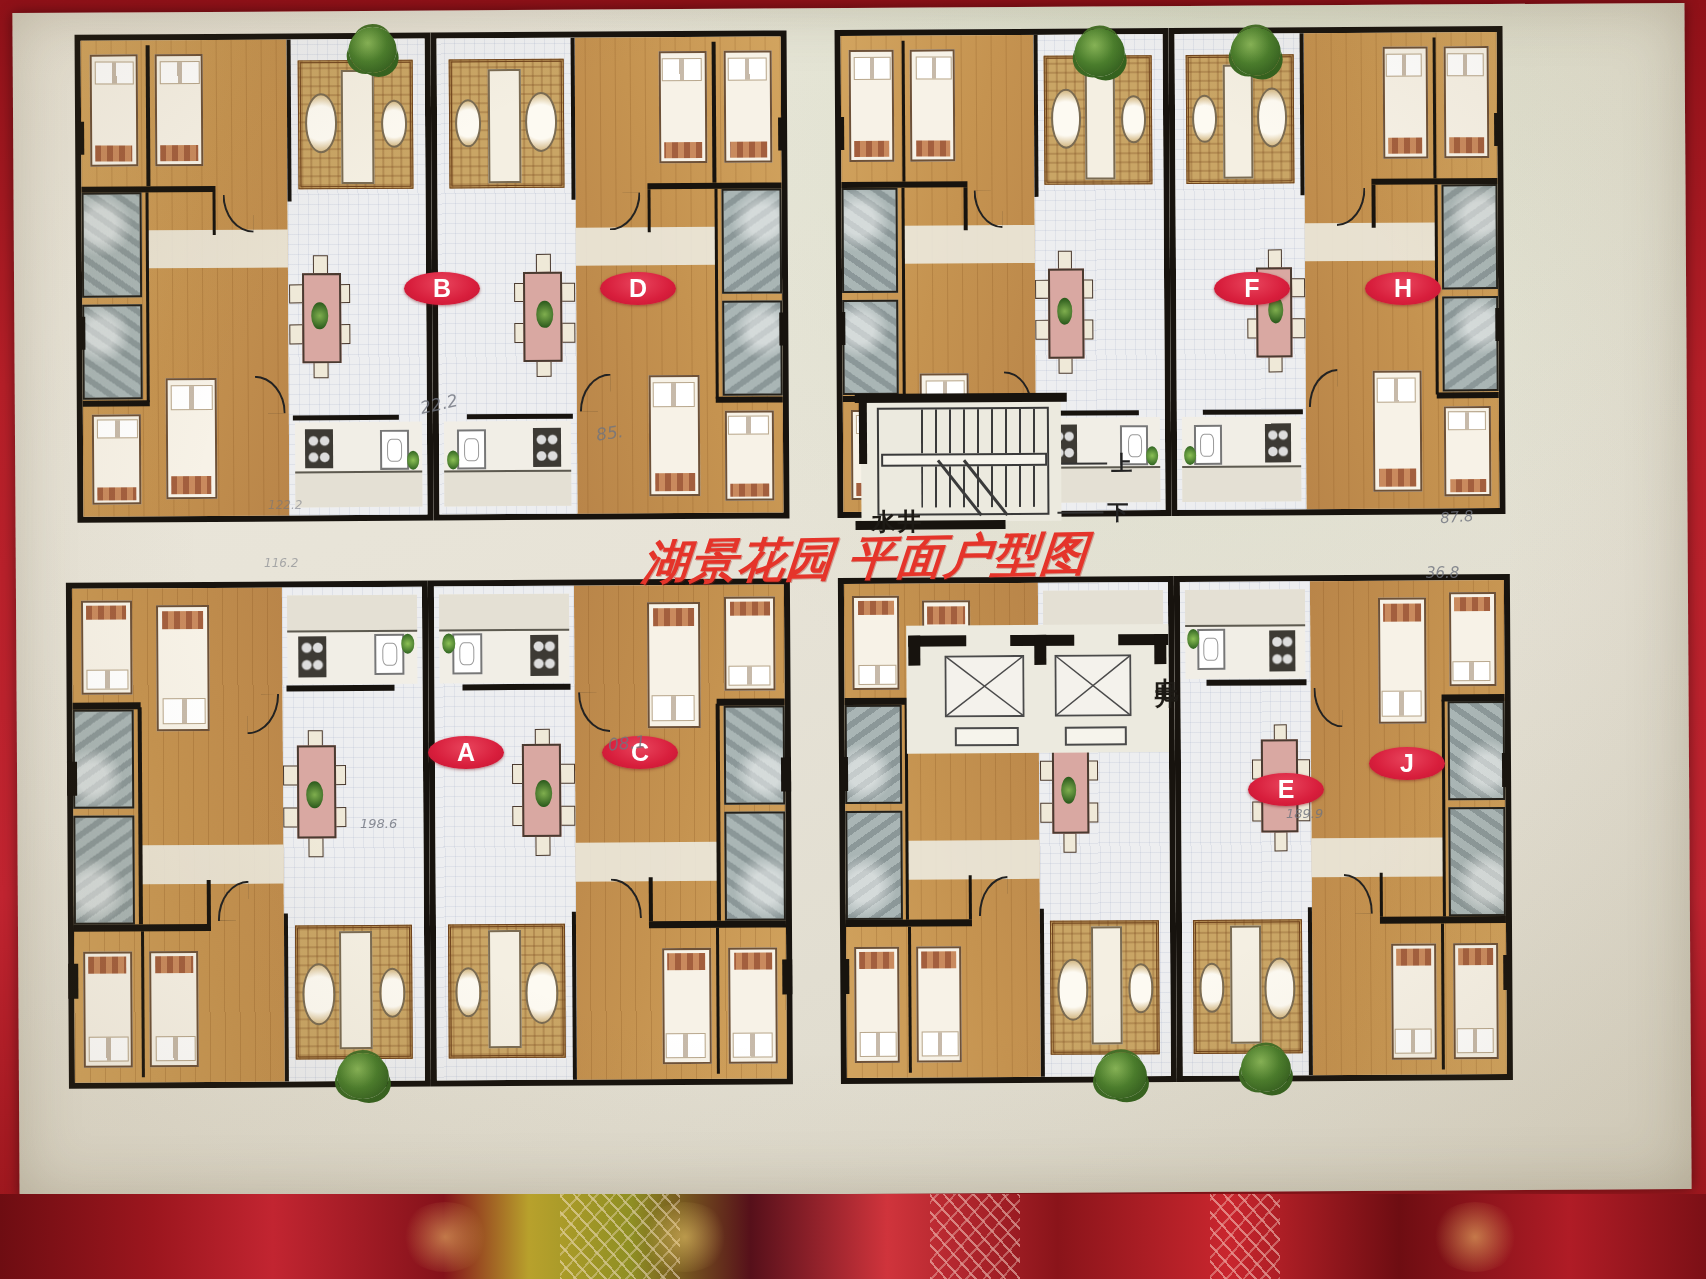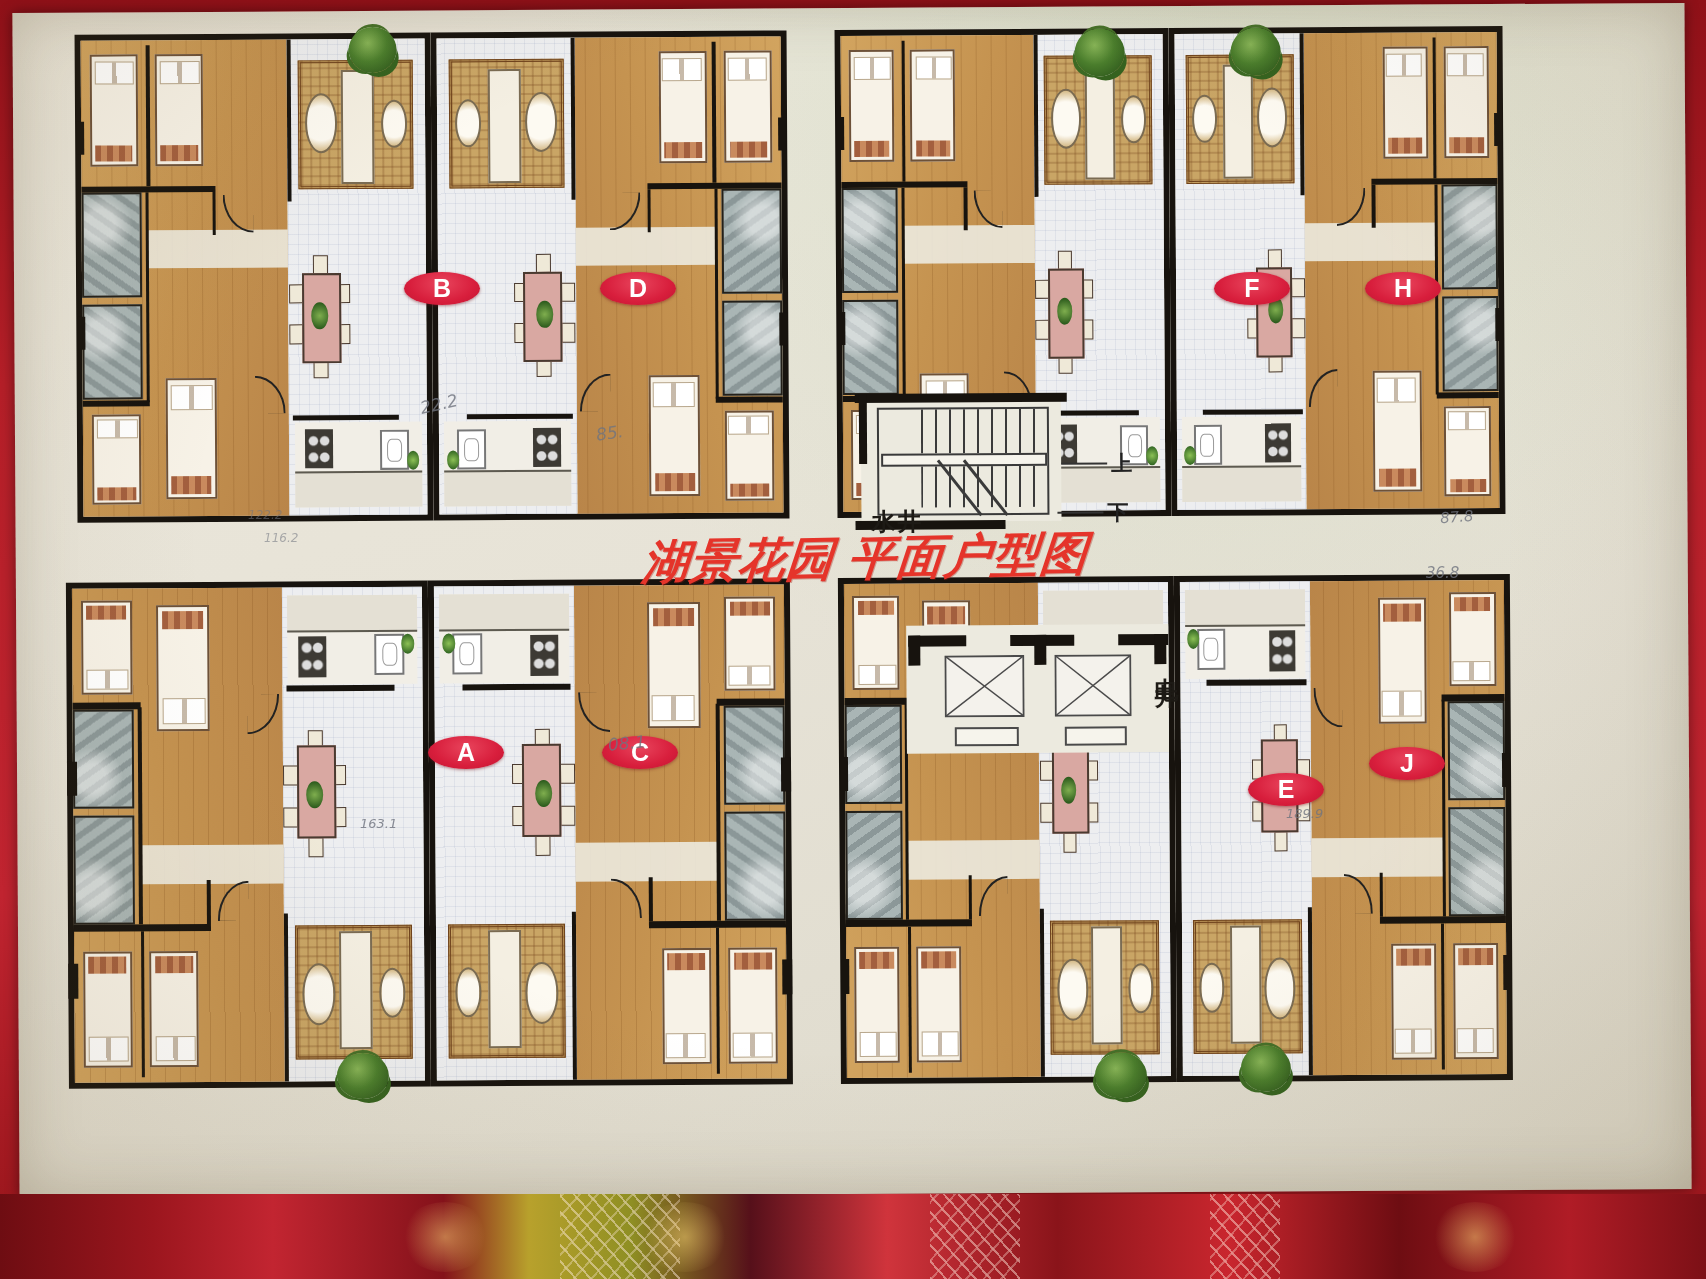--- a/index.html
+++ b/index.html
@@ -144,22 +144,22 @@
   
   .note{position:absolute;color:#70747f;font-style:italic;font-size:17px;opacity:.8;
     font-family:"DejaVu Sans",sans-serif;}
   .nB{left:420px;top:394px;transform:rotate(-13deg);}
   .nD{left:596px;top:423px;transform:rotate(-8deg);}
   .nC{left:608px;top:733px;transform:rotate(-5deg);}
   .nA{left:360px;top:816px;font-size:13px;}
   .nE{left:1286px;top:806px;font-size:13px;}
   .nH1{left:1440px;top:508px;font-size:15px;transform:rotate(-4deg);}
   .nH2{left:1426px;top:564px;font-size:15px;}
-  .nT1{left:248px;top:498px;font-size:12px;opacity:.55;margin-top:10px;}
-  .nT2{left:264px;top:531px;font-size:12px;opacity:.55;}
+  .nT1{left:268px;top:498px;font-size:12px;opacity:.55;}
+  .nT2{left:264px;top:556px;font-size:12px;opacity:.55;}
   
   .plant{position:absolute;border-radius:50%;
     background:radial-gradient(circle at 40% 35%,#86b356 0%,#4a7d2c 45%,#274e18 100%);
     box-shadow:6px 8px 0 -4px #35621f, -7px 6px 0 -5px #3c6a24, 0 -7px 0 -4px #456f28;}
   
   .strip{position:absolute;left:0;top:1194px;width:1706px;height:85px;
     background:
       linear-gradient(90deg,#6e0d12 0%,#9c161e 9%,#c22531 16%,#84121a 26%,
         #b8a12c 31%,#8f8f23 37%,#56101a 44%,#d0343c 52%,#8a141a 62%,
         #c9262e 72%,#6e0d12 82%,#b01c26 92%,#7c1016 100%);}
@@ -577,21 +577,21 @@
 <div class="badge" style="left:1214px;top:272px">F</div>
 <div class="badge" style="left:1365px;top:272px">H</div>
 <div class="badge" style="left:428px;top:736px">A</div>
 <div class="badge" style="left:602px;top:736px">C</div>
 <div class="badge" style="left:1248px;top:773px">E</div>
 <div class="badge" style="left:1369px;top:747px">J</div>
 
 <div class="note nB">22.2</div>
 <div class="note nD">85.</div>
 <div class="note nC">08.1</div>
-<div class="note nA">163.1</div>
+<div class="note nA">198.6</div>
 <div class="note nE">189.9</div>
 <div class="note nH1">87.8</div>
 <div class="note nH2">36.8</div>
 <div class="note nT1">122.2</div>
 <div class="note nT2">116.2</div>
 
 <div class="strip">
   <div class="truss tr1"></div>
   <div class="truss tr2"></div>
   <div class="truss tr3"></div>

